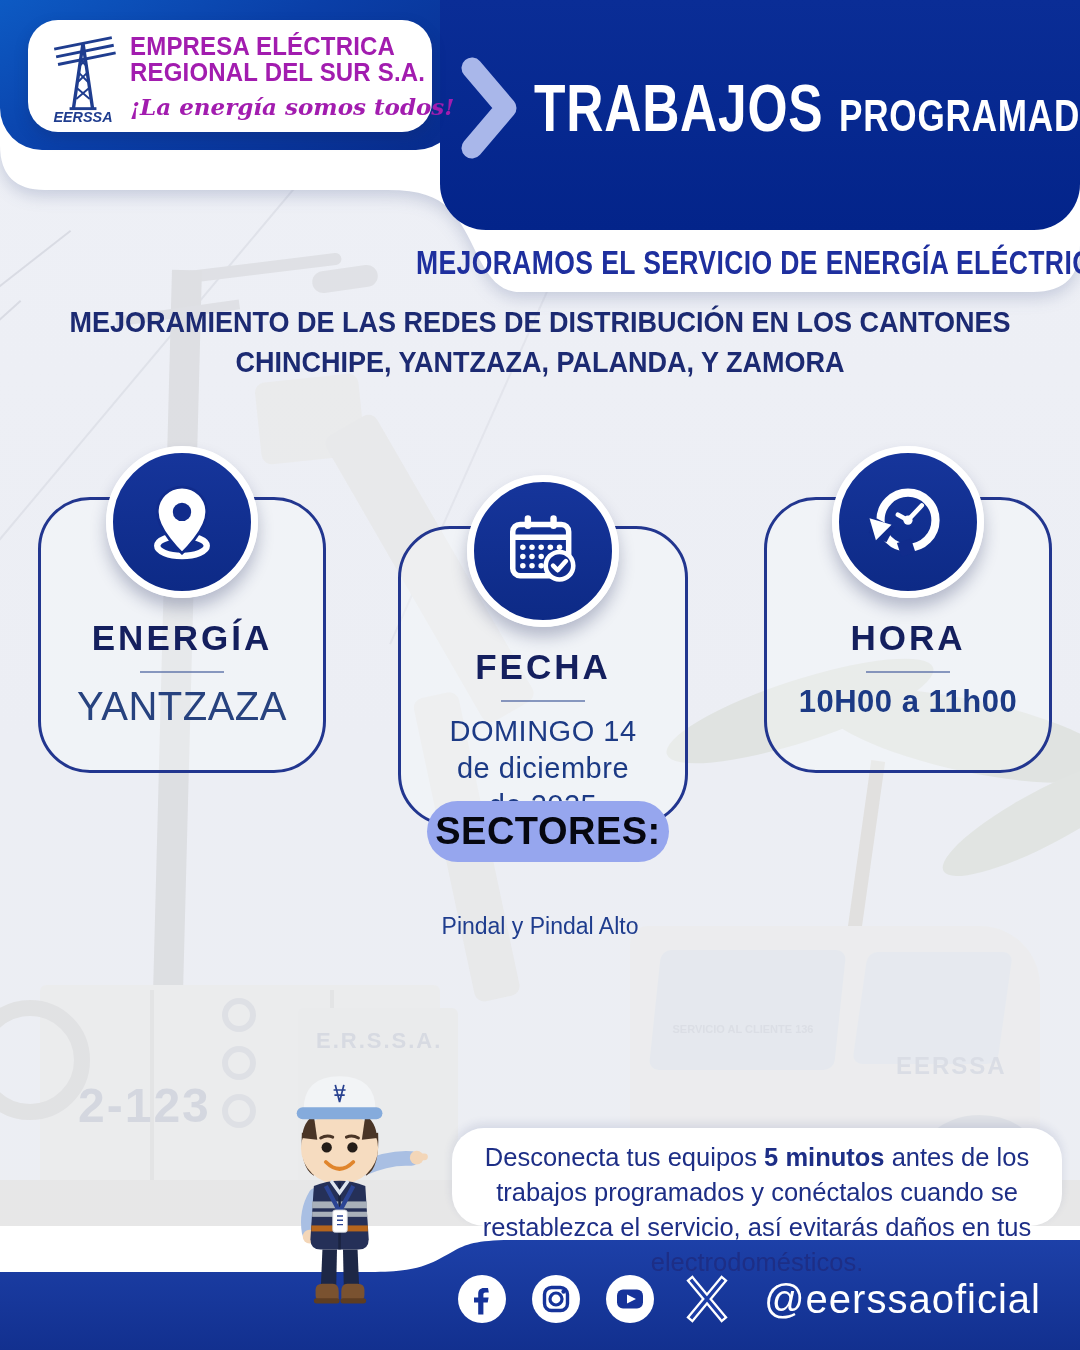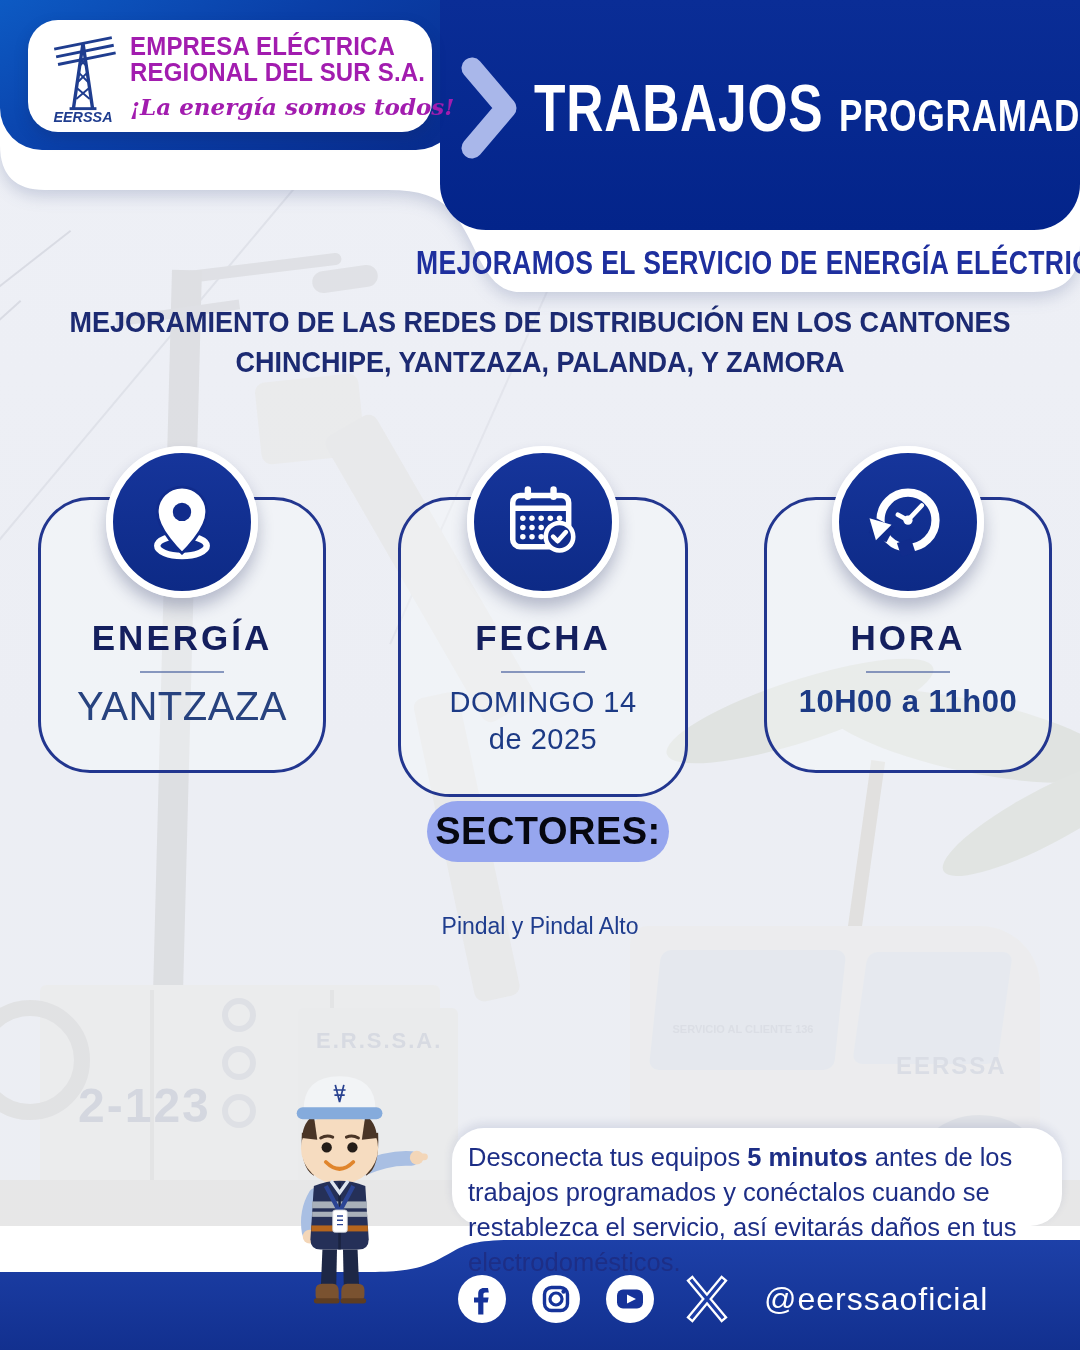--- a/index.html
+++ b/index.html
@@ -56,26 +56,26 @@
   .sector-pill{position:absolute;left:427px;top:801px;width:242px;height:61px;z-index:3;
     background:#96a6ee;border-radius:31px;display:flex;align-items:center;justify-content:center;}
   .sector-pill span{font-size:38px;font-weight:800;color:#06070f;letter-spacing:.5px;}
   .sector-value{position:absolute;left:0;right:0;top:913px;z-index:3;text-align:center;
     font-size:23px;color:#1f3d8e;}
   
   .note-panel{position:absolute;left:452px;top:1128px;width:610px;height:98px;z-index:4;
     background:#fff;border-radius:32px;box-shadow:0 -4px 10px rgba(40,60,120,.12);}
   .bottom-white{position:absolute;left:0;top:1226px;width:1080px;height:124px;background:#fff;z-index:4;}
   .bottom-blue{position:absolute;left:0;top:1240px;width:1080px;height:110px;z-index:5;}
-  .note-text{position:absolute;left:468px;top:1140px;width:578px;z-index:6;
+  .note-text{position:absolute;left:468px;top:1140px;width:578px;z-index:6;text-align:center;
     font-size:25.5px;color:#1d2e86;line-height:1.37;}
   .note-text b{font-weight:bold;}
   .social{position:absolute;left:458px;top:1270px;height:58px;z-index:6;display:flex;align-items:center;gap:26px;}
   .soc{width:48px;height:48px;flex:0 0 auto;}
-  .handle{color:#fff;font-size:32px;font-weight:300;letter-spacing:1px;margin-left:4px;}
+  .handle{color:#fff;font-size:40px;font-weight:300;letter-spacing:1px;margin-left:4px;}
   .worker{position:absolute;left:252px;top:1066px;z-index:7;}
 </style>
 </head>
 <body>
 
 <div id="poster">
 
   <div class="photo">
     <div class="ph cable" style="left:70px;top:90px;height:560px;transform:rotate(52deg);transform-origin:top left;"></div>
     <div class="ph cable" style="left:20px;top:160px;height:620px;transform:rotate(48deg);transform-origin:top left;"></div>
@@ -166,21 +166,21 @@
         <ellipse cx="48" cy="74" rx="27" ry="11" fill="none" stroke="#fff" stroke-width="7"></ellipse>
         <path d="M48 10 C33 10 21 22 21 37 C21 57 48 82 48 82 C48 82 75 57 75 37 C75 22 63 10 48 10 Z" fill="#fff" stroke="#112c8c" stroke-width="3"></path>
         <circle cx="48" cy="37" r="10" fill="#112c8c"></circle>
       </svg>
     </div>
     <div class="label">ENERGÍA</div>
     <div class="divider"></div>
     <div class="value">YANTZAZA</div>
   </div>
 
-  <div class="card" style="left:398px;top:497px;width:290px;height:300px;">
+  <div class="card" style="left:398px;top:526px;width:290px;height:300px;">
     <div class="circle">
       <svg width="88" height="88" viewBox="0 0 96 96">
         <rect x="15" y="19" width="61" height="56" rx="8" fill="none" stroke="#fff" stroke-width="6"></rect>
         <path d="M15 33 H76" stroke="#fff" stroke-width="6"></path>
         <rect x="28" y="9" width="7" height="15" rx="3.5" fill="#fff"></rect>
         <rect x="56" y="9" width="7" height="15" rx="3.5" fill="#fff"></rect>
         <g fill="#fff">
           <circle cx="26" cy="44" r="3"></circle>
             <circle cx="36" cy="44" r="3"></circle>
             <circle cx="46" cy="44" r="3"></circle>
@@ -195,20 +195,21 @@
             <circle cx="46" cy="64" r="3"></circle>
         </g>
         <circle cx="66" cy="64" r="15" fill="#112c8c" stroke="#fff" stroke-width="5"></circle>
         <path d="M59 64 l5 5 l9 -10" stroke="#fff" stroke-width="5" fill="none" stroke-linecap="round" stroke-linejoin="round"></path>
       </svg>
     </div>
     <div class="label">FECHA</div>
     <div class="divider"></div>
     <div class="value multiline">
       <div>DOMINGO 14</div>
+      <div>de diciembre</div>
       <div>de 2025</div>
     </div>
   </div>
 
   <div class="card" style="left:764px;top:497px;width:288px;height:276px;">
     <div class="circle">
       <svg width="88" height="88" viewBox="0 0 96 96">
         <circle cx="48" cy="46" r="30" fill="none" stroke="#fff" stroke-width="9"></circle>
         <rect x="8" y="48" width="22" height="18" fill="#112c8c" transform="rotate(28 19 57)"></rect>
         <rect x="38" y="68" width="16" height="16" fill="#112c8c" transform="rotate(-18 46 76)"></rect>

